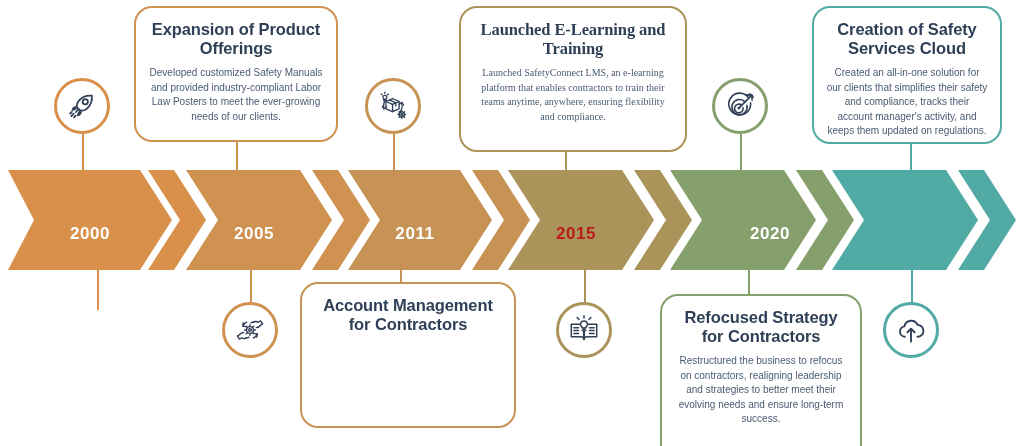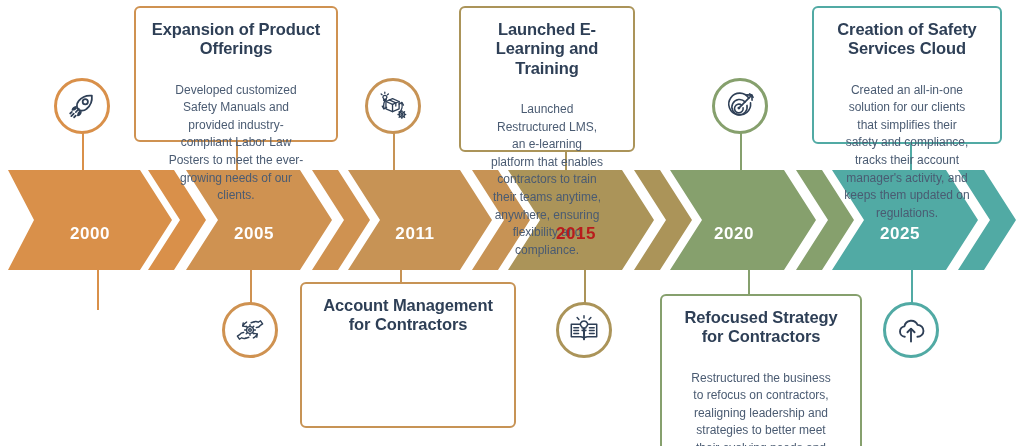--- a/index.html
+++ b/index.html
@@ -51,42 +51,42 @@
     width: 2px;
     z-index: 1;
   }
 
   
   .card {
     position: absolute;
     box-sizing: border-box;
     background: #ffffff;
     border: 2px solid #cccccc;
-    border-radius: 6px;
+    border-radius: 18px;
     padding: 10px 12px 12px 12px;
     z-index: 3;
     display: flex;
     flex-direction: column;
     align-items: center;
   }
   .card-title {
     color: #2e3f56;
     font-weight: bold;
     font-size: 16.5px;
     line-height: 1.18;
     text-align: center;
     margin: 2px 0 7px 0;
     letter-spacing: -0.1px;
   }
   .card-body {
     color: #4a5b72;
-    font-size: 12px;
+    font-size: 10px;
     line-height: 1.46;
     text-align: center;
-    margin: 16px;
+    margin: 0;
   }
 
   
   .icon-badge {
     position: absolute;
     width: 56px;
     height: 56px;
     border-radius: 50%;
     background: #ffffff;
     border: 3px solid #cccccc;
@@ -151,35 +151,32 @@
     </div>
   <div class="year-label" style="left: 192px; width: 124px; color: rgb(255, 255, 255); align-items: center;">
       <span>2005</span>
     </div>
   <div class="year-label" style="left: 354px; width: 122px; color: rgb(255, 255, 255);">
       <span>2011</span>
     </div>
   <div class="year-label" style="left: 514px; width: 124px; color: #b91c1c;">
       <span>2015</span>
     </div>
-  <div class="year-label" style="left: 672px; width: 124px; color: rgb(255, 255, 255);">
+  <div class="year-label" style="left: 708px; width: 124px; color: rgb(255, 255, 255);">
       <span>2020</span>
-    </div>
-  <div class="year-label" style="left: 838px; width: 124px; color: rgb(255, 255, 255);">
-      <span>2025</span>
     </div>
 
   <div class="card" style="left: 134px; top: 6px; width: 204px; height: 136px; border-color: rgb(207, 146, 81);">
     <div class="card-title" style="color: rgb(46, 63, 86);">Expansion of Product Offerings</div>
     <div class="card-body" style="color: rgb(74, 91, 114);">Developed customized Safety Manuals and provided industry-compliant Labor Law Posters to meet the ever-growing needs of our clients.</div>
   </div>
 
-  <div class="card" style="left: 459px; top: 6px; width: 176px; height: 146px; border-color: rgb(171, 148, 89);">
+  <div class="card" style="left: 459px; top: 6px; width: 228px; height: 146px; border-color: rgb(171, 148, 89); font-family: Liberation Serif, serif;">
     <div class="card-title" style="color: rgb(46, 63, 86);">Launched E-Learning and Training</div>
-    <div class="card-body" style="color: rgb(74, 91, 114);">Launched Restructured LMS, an e-learning platform that enables contractors to train their teams anytime, anywhere, ensuring flexibility and compliance.</div>
+    <div class="card-body" style="color: rgb(74, 91, 114);">Launched SafetyConnect LMS, an e-learning platform that enables contractors to train their teams anytime, anywhere, ensuring flexibility and compliance.</div>
   </div>
 
   <div class="card" style="left: 812px; top: 6px; width: 190px; height: 138px; border-color: rgb(81, 170, 164);">
     <div class="card-title" style="color: rgb(46, 63, 86);">Creation of Safety Services Cloud</div>
     <div class="card-body" style="color: rgb(74, 91, 114);">Created an all-in-one solution for our clients that simplifies their safety and compliance, tracks their account manager's activity, and keeps them updated on regulations.</div>
   </div>
 
 
   <div class="card" style="left: 300px; top: 282px; width: 216px; height: 146px; border-color: rgb(199, 147, 85);">
     <div class="card-title" style="color: rgb(46, 63, 86);">Account Management for Contractors</div>

